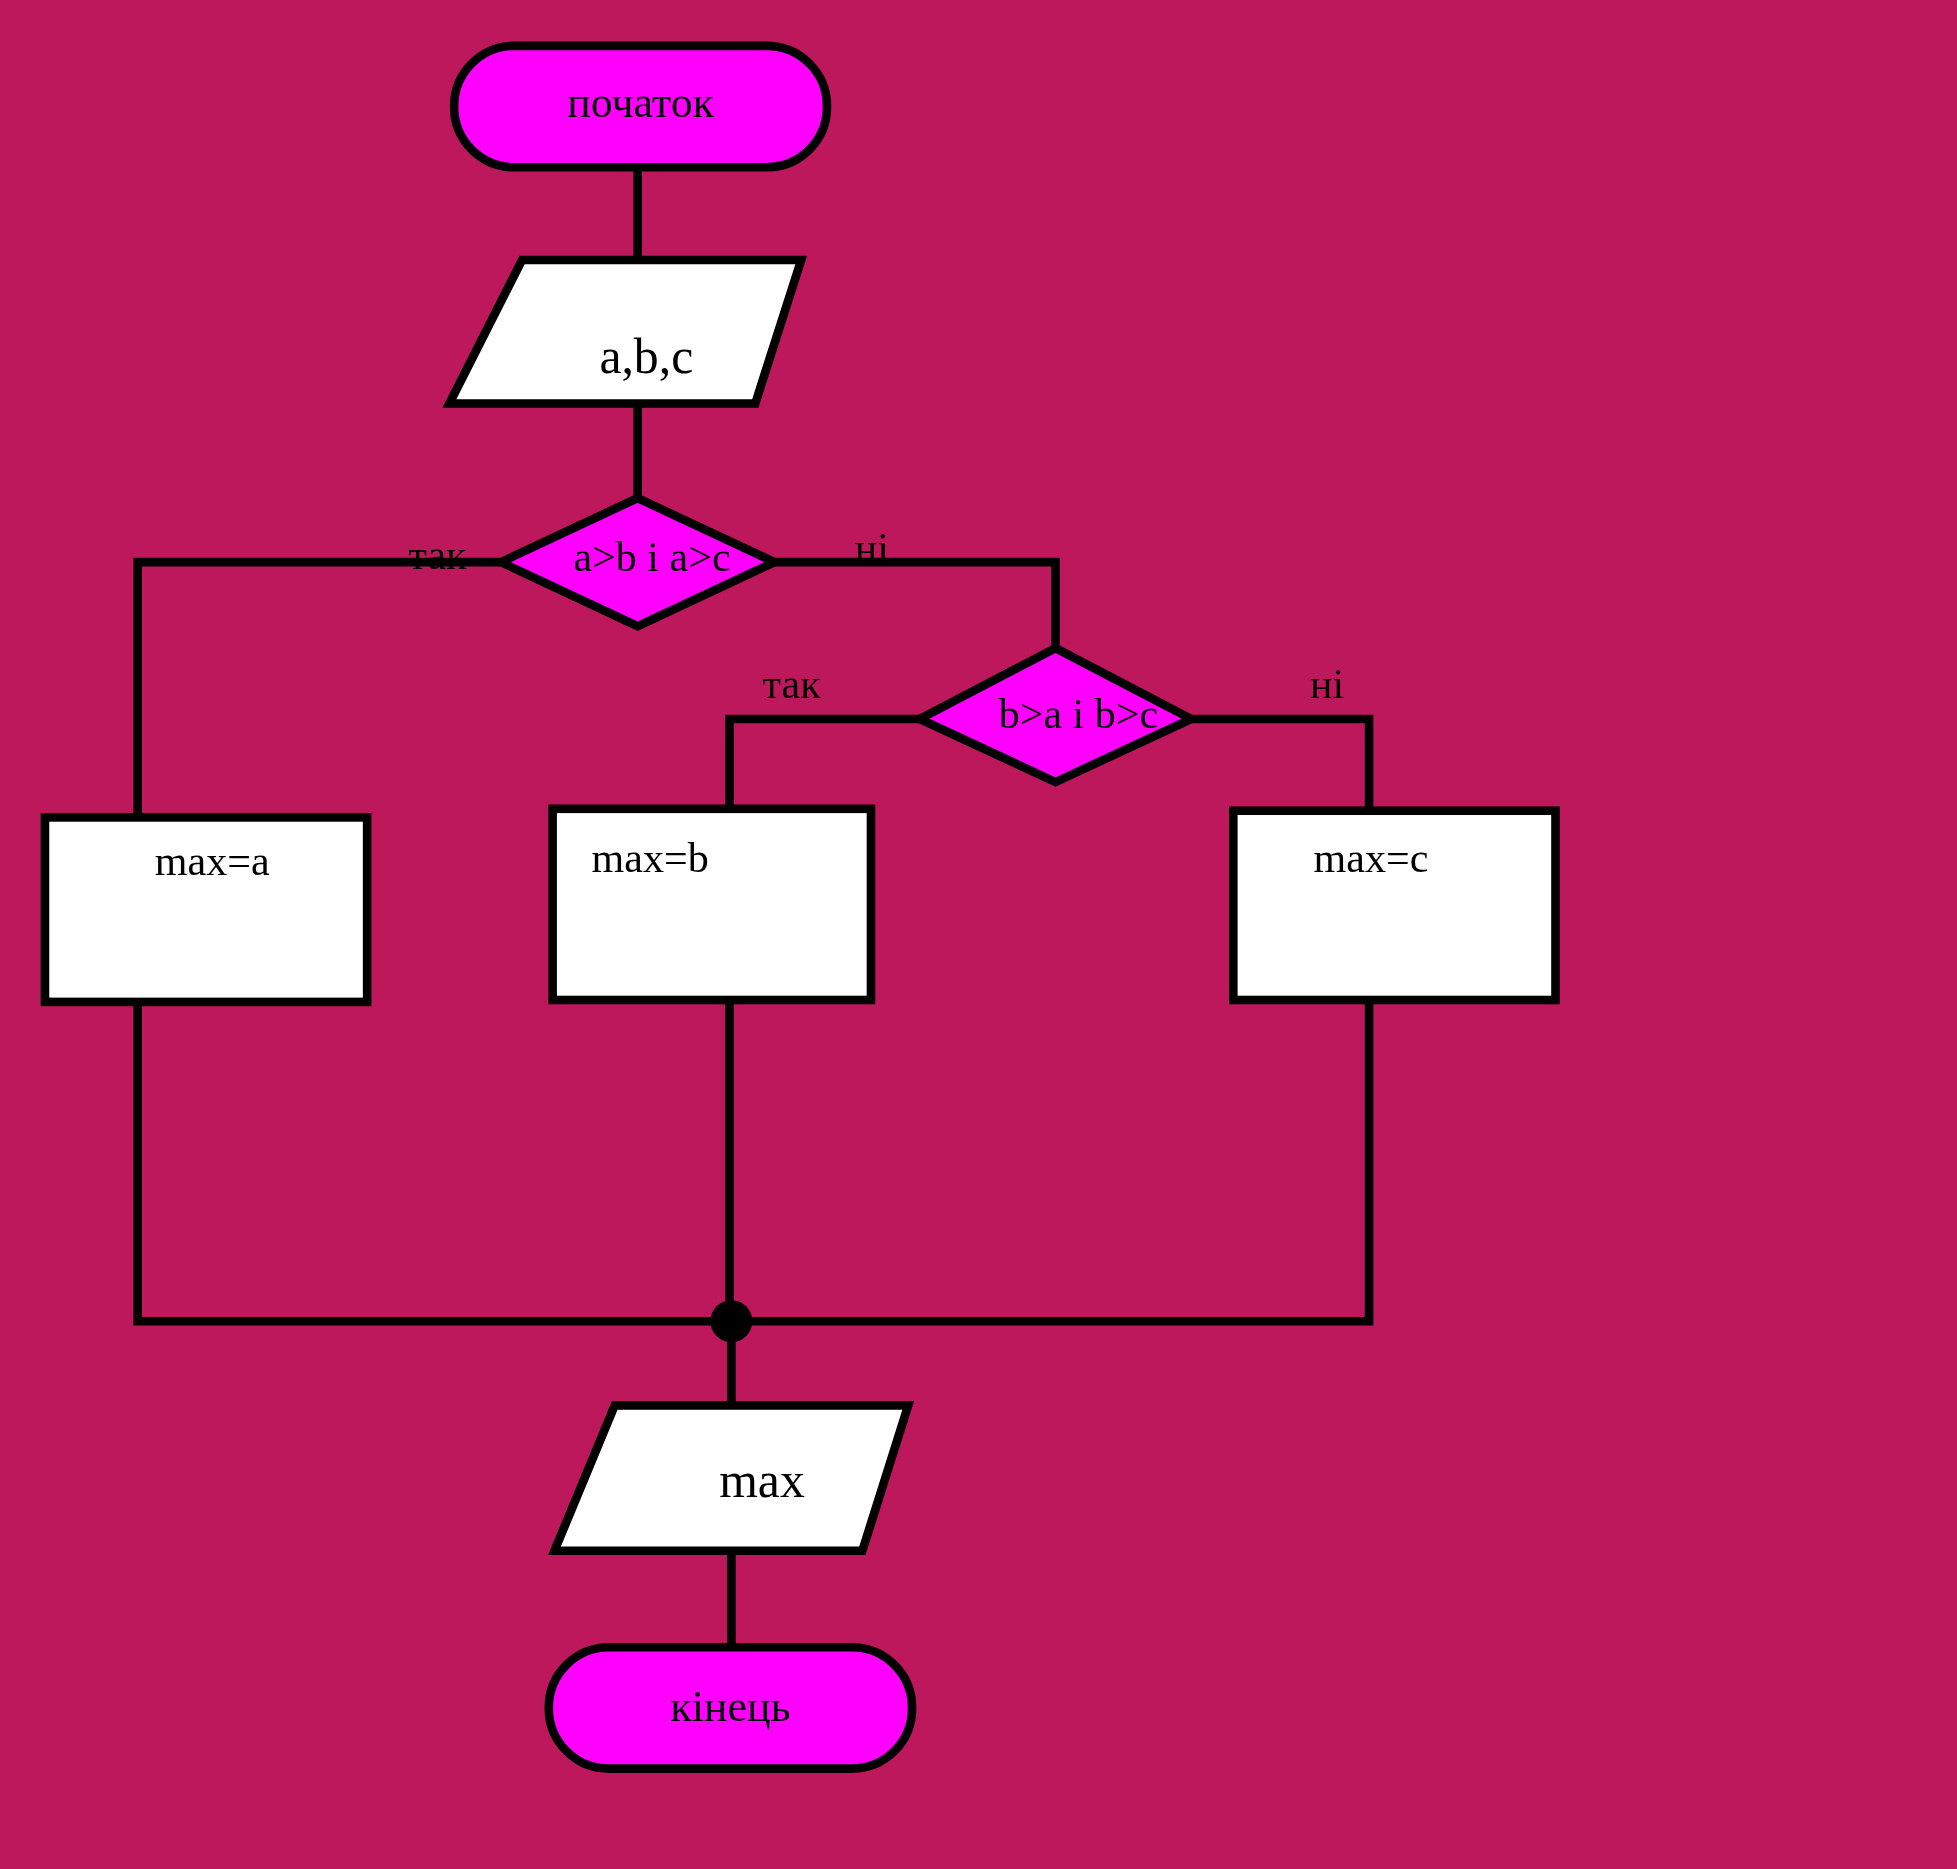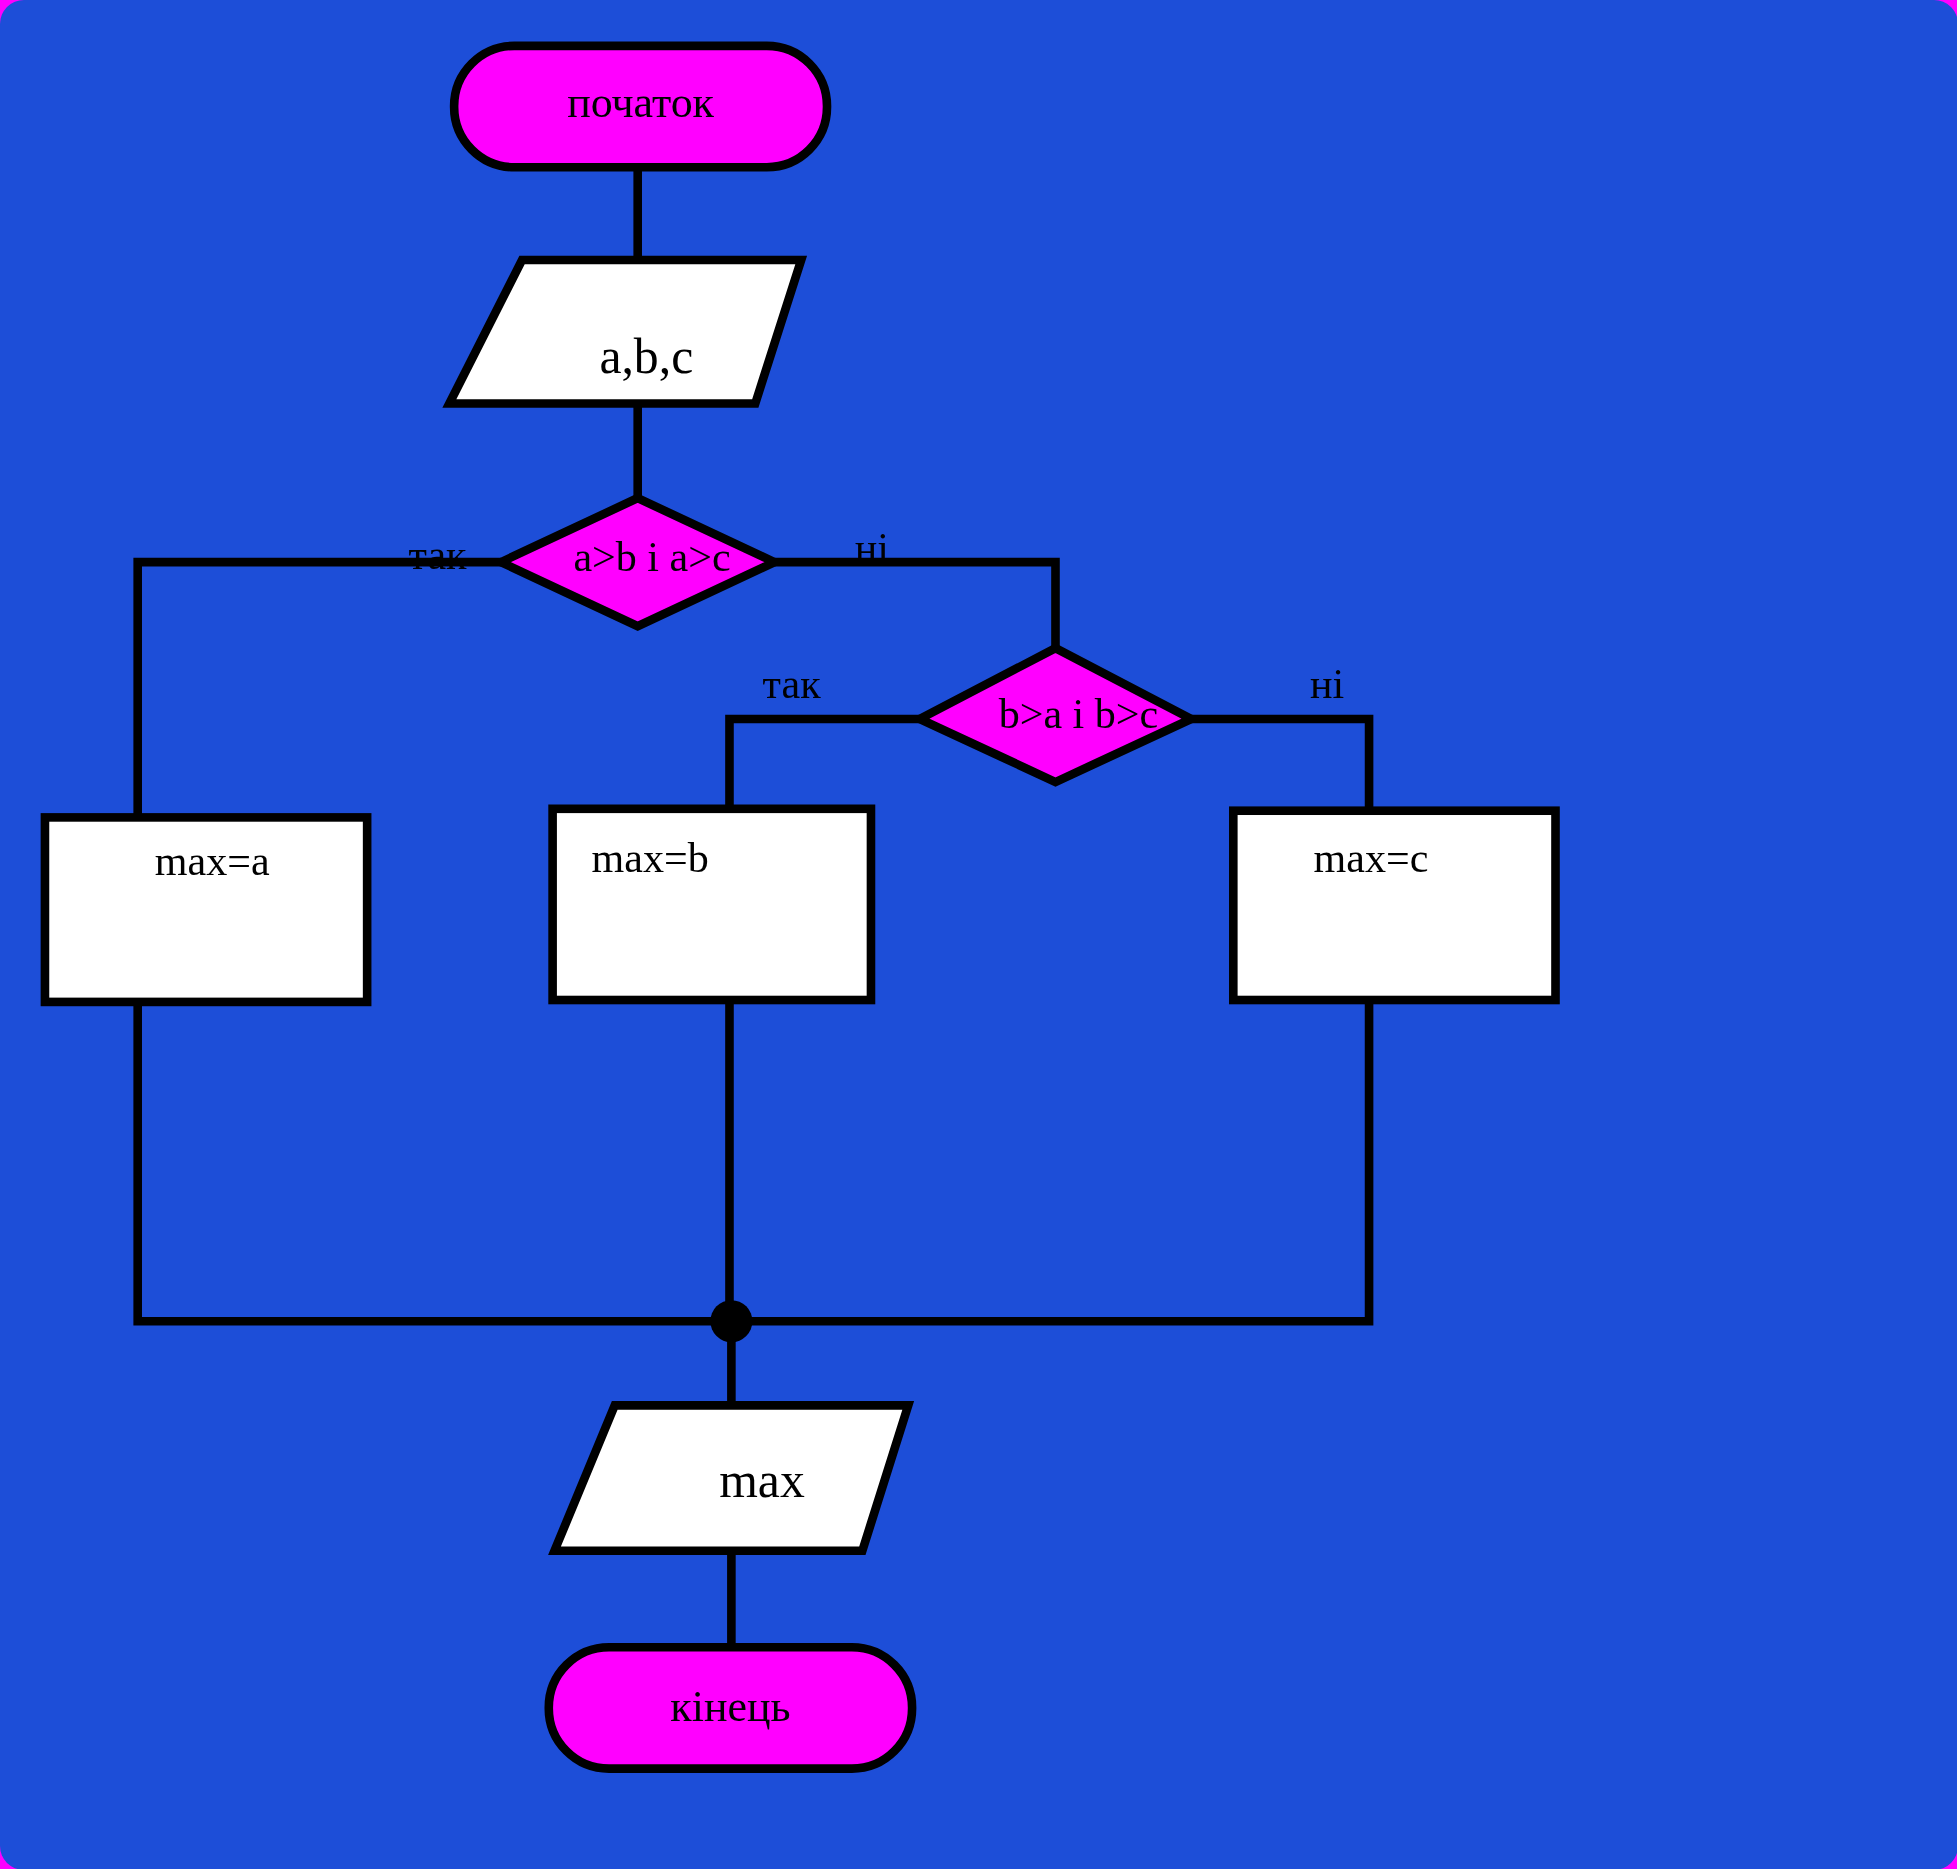--- a/index.html
+++ b/index.html
@@ -4,23 +4,22 @@
 <style>
   html, body {
     margin: 0;
     padding: 0;
     background: #FF00FF;
   }
   #canvas-wrap {
     position: relative;
     width: 1958px;
     height: 1870px;
-    background: #1d4ed8;
+    background: #be185d;
     overflow: hidden;
-    border-radius: 24px;
   }
   svg#flow {
     display: block;
     width: 1958px;
     height: 1870px;
   }
   .node-shape {
     stroke: #000000;
     stroke-width: 9;
     stroke-linejoin: miter;

